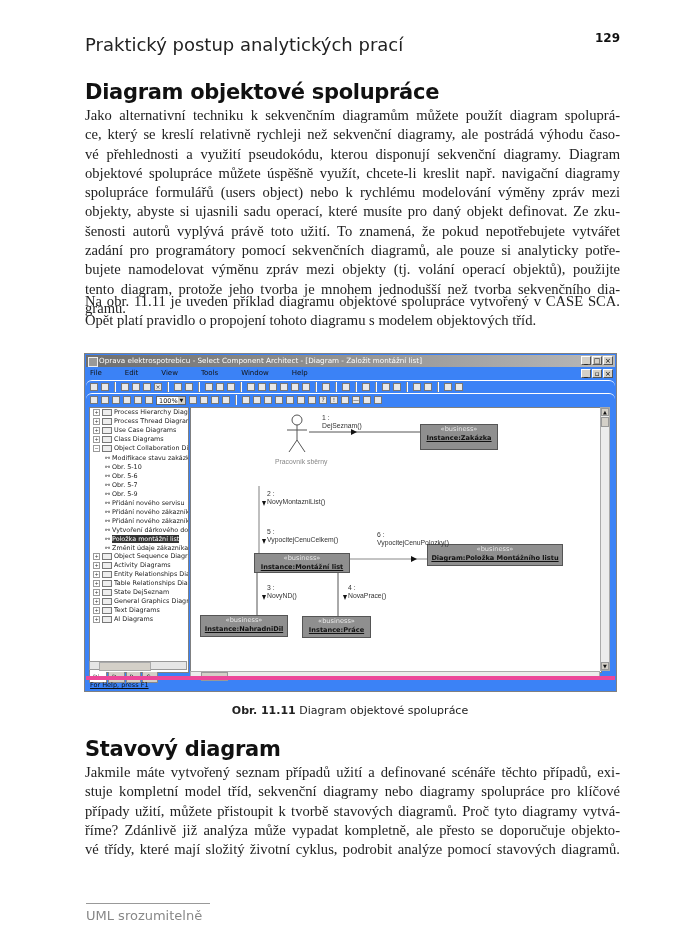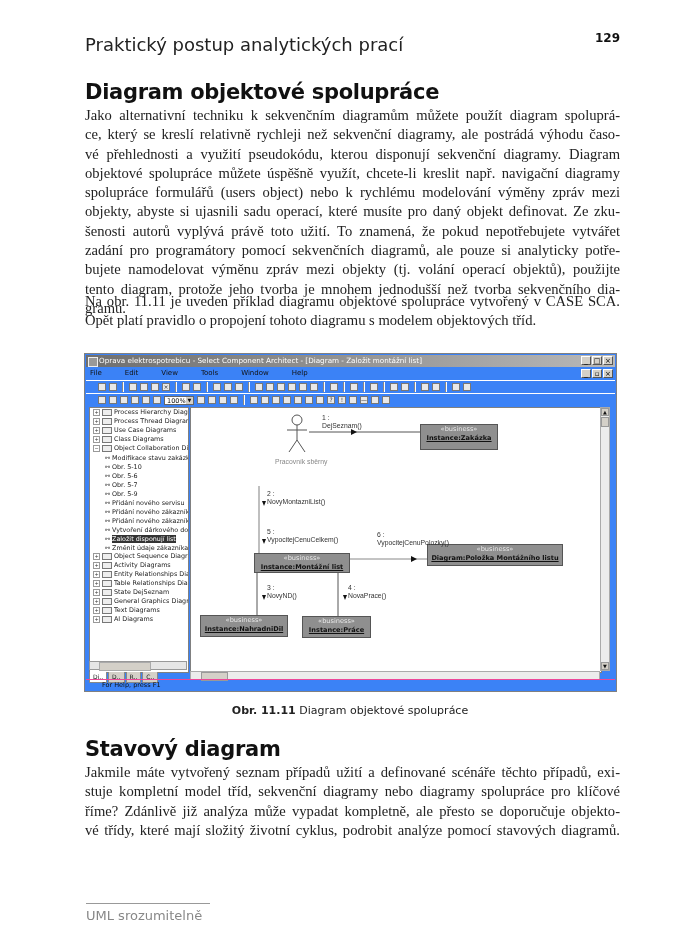--- a/index.html
+++ b/index.html
@@ -18,21 +18,21 @@
   .p3 { top:763px; }
 
   
   .win { position:absolute; left:84px; top:353px; width:533px; height:339px; background:#3b82f6; border:1px solid #808080; font-family:"DejaVu Sans", sans-serif; font-size:7px; color:#111; box-sizing:border-box; }
   .titlebar { position:absolute; left:1px; top:1px; right:1px; height:12px; background:linear-gradient(90deg,#6f6f6f,#b8b8b8); color:#fff; font-size:7.2px; line-height:12px; padding-left:13px; white-space:nowrap; overflow:hidden; }
   .titlebar .app-icon { position:absolute; left:2px; top:2px; width:8px; height:8px; background:#999; border:1px solid #eee; }
   .wbtns { position:absolute; right:2px; top:1px; display:flex; gap:1px; }
   .wbtn { width:10px; height:9px; background:#d4d0c8; border:1px solid #fff; border-right-color:#555; border-bottom-color:#555; font-size:7px; line-height:8px; text-align:center; color:#000; box-sizing:border-box; }
   .menubar { position:absolute; left:1px; top:14px; right:1px; height:11px; display:flex; gap:23px; padding-left:4px; line-height:11px; font-size:7px; }
   .menubar .wbtns { top:1px; }
-  .toolbar { position:absolute; left:1px; right:1px; height:12px; display:flex; align-items:center; gap:3px; padding-left:12px; border-top:1px solid #fff; }
+  .toolbar { position:absolute; left:1px; right:1px; height:12px; display:flex; align-items:center; gap:3px; padding-left:4px; border-top:1px solid #fff;border-radius:6px; }
   .tb1 { top:26px; } .tb2 { top:39px; }
   .ti { width:8px; height:8px; border:1px solid #777; background:#e8e8e8; box-sizing:border-box; font-size:6px; line-height:6px; text-align:center; color:#333; }
   .sep { width:1px; height:10px; background:#888; border-right:1px solid #fff; margin:0 2px; }
   .zoombox { width:30px; height:9px; background:#fff; border:1px solid #666; font-size:6.5px; line-height:8px; padding-left:2px; box-sizing:border-box; position:relative; }
   .zoombox .dd { position:absolute; right:0; top:0; width:7px; height:7px; background:#d4d0c8; font-size:5px; line-height:7px; text-align:center; }
   .tree { position:absolute; left:4px; top:53px; width:98px; height:264px; background:#fff; border:1px solid #808080; overflow:hidden; }
   .tree-item { height:9px; line-height:9px; font-size:6.4px; white-space:nowrap; color:#222; position:relative; }
   .tree-item .exp { display:inline-block; width:5px; height:5px; border:1px solid #999; font-size:5px; line-height:4px; text-align:center; margin:0 2px 0 3px; vertical-align:middle; color:#333; }
   .tree-item .fold { display:inline-block; width:8px; height:5px; border:1px solid #777; background:#eee; margin-right:2px; vertical-align:middle; }
   .tree-item.child { padding-left:15px; }
@@ -41,21 +41,21 @@
   .tree-hscroll { position:absolute; left:4px; top:307px; width:98px; height:9px; background:#e6e6e6; border:1px solid #999; box-sizing:border-box; }
   .tree-hscroll .thumb { position:absolute; left:9px; top:0; width:50px; height:7px; background:#d4d0c8; border:1px solid #aaa; }
   .tabs { position:absolute; left:4px; top:318px; display:flex; gap:1px; }
   .tab { height:10px; border:1px solid #888; border-top:none; background:#d4d0c8; font-size:6px; line-height:10px; padding:0 3px; }
   .tab.active { background:#fff; }
   .canvas { position:absolute; left:105px; top:53px; width:410px; height:264px; background:#fff; border:1px solid #808080; overflow:hidden; }
   .vscroll { position:absolute; left:515px; top:53px; width:10px; height:264px; background:#ececec; border:1px solid #aaa; box-sizing:border-box; }
   .vscroll .b { position:absolute; left:0; width:8px; height:8px; background:#d4d0c8; border:1px solid #999; font-size:5px; line-height:7px; text-align:center; box-sizing:border-box; }
   .hscroll { position:absolute; left:105px; top:317px; width:410px; height:9px; background:#ececec; border:1px solid #aaa; box-sizing:border-box; }
   .hscroll .thumb { position:absolute; left:10px; top:0; width:25px; height:7px; background:#d4d0c8; border:1px solid #999; }
-  .statusbar { position:absolute; left:1px; bottom:1px; right:1px; height:10px; font-size:6.5px; line-height:10px; padding-left:16px; border-top:1px solid #ec4899; }
+  .statusbar { position:absolute; left:1px; bottom:1px; right:1px; height:10px; font-size:6.5px; line-height:10px; padding-left:4px; border-top:4px solid #ec4899;text-decoration:underline; }
   .obj { position:absolute; background:#8f8f8f; border:1px solid #555; text-align:center; font-size:6.6px; color:#fff; box-sizing:border-box; }
   .obj .stereo { display:block; line-height:9px; color:#e8e8e8; }
   .obj .name { display:block; font-weight:bold; text-decoration:underline; color:#111; line-height:9px; }
   .msg { position:absolute; font-size:6.8px; line-height:8px; color:#333; white-space:nowrap; font-family:"Liberation Sans", sans-serif; }
   .actor-label { position:absolute; font-size:6.8px; color:#888; font-family:"Liberation Sans", sans-serif; }
   .caption { position:absolute; left:0; width:700px; top:704px; text-align:center; font-family:"DejaVu Sans", sans-serif; font-size:11px; color:#222; }
   .caption b { font-weight:bold; }
   .footer-rule { position:absolute; left:86px; top:903px; width:124px; height:1px; background:#999; }
   .footer { position:absolute; left:86px; top:908px; font-family:"DejaVu Sans", sans-serif; font-size:13px; color:#888; }
 </style>
@@ -187,21 +187,21 @@
         <div class="tree-item"><span class="exp">−</span><span class="fold"></span><span class="lbl">Object Collaboration Diagrams</span></div>
         <div class="tree-item child"><span class="diag">⚯</span><span class="lbl">Modifikace stavu zakázky</span></div>
         <div class="tree-item child"><span class="diag">⚯</span><span class="lbl">Obr. 5-10</span></div>
         <div class="tree-item child"><span class="diag">⚯</span><span class="lbl">Obr. 5-6</span></div>
         <div class="tree-item child"><span class="diag">⚯</span><span class="lbl">Obr. 5-7</span></div>
         <div class="tree-item child"><span class="diag">⚯</span><span class="lbl">Obr. 5-9</span></div>
         <div class="tree-item child"><span class="diag">⚯</span><span class="lbl">Přidání nového servisu</span></div>
         <div class="tree-item child"><span class="diag">⚯</span><span class="lbl">Přidání nového zákazníka</span></div>
         <div class="tree-item child"><span class="diag">⚯</span><span class="lbl">Přidání nového zákazníka</span></div>
         <div class="tree-item child"><span class="diag">⚯</span><span class="lbl">Vytvoření dárkového dokladu</span></div>
-        <div class="tree-item child selected"><span class="diag">⚯</span><span class="lbl">Založit disponují list</span></div>
+        <div class="tree-item child selected"><span class="diag">⚯</span><span class="lbl">Položka montážní list</span></div>
         <div class="tree-item child"><span class="diag">⚯</span><span class="lbl">Změnit údaje zákazníka</span></div>
         <div class="tree-item"><span class="exp">+</span><span class="fold"></span><span class="lbl">Object Sequence Diagrams</span></div>
         <div class="tree-item"><span class="exp">+</span><span class="fold"></span><span class="lbl">Activity Diagrams</span></div>
         <div class="tree-item"><span class="exp">+</span><span class="fold"></span><span class="lbl">Entity Relationships Diagrams</span></div>
         <div class="tree-item"><span class="exp">+</span><span class="fold"></span><span class="lbl">Table Relationships Diagrams</span></div>
         <div class="tree-item"><span class="exp">+</span><span class="fold"></span><span class="lbl">State DejSeznam</span></div>
         <div class="tree-item"><span class="exp">+</span><span class="fold"></span><span class="lbl">General Graphics Diagrams</span></div>
         <div class="tree-item"><span class="exp">+</span><span class="fold"></span><span class="lbl">Text Diagrams</span></div>
         <div class="tree-item"><span class="exp">+</span><span class="fold"></span><span class="lbl">AI Diagrams</span></div>
       </div>
@@ -308,18 +308,19 @@
 
 <div class="caption">
   <b>Obr. 11.11</b>
   <span>Diagram objektové spolupráce</span>
 </div>
 
 <h2 class="h-2">Stavový diagram</h2>
 <div class="para p3">
   <span class="line">Jakmile máte vytvořený seznam případů užití a definované scénáře těchto případů, exi-</span>
   <span class="line">stuje kompletní model tříd, sekvenční diagramy nebo diagramy spolupráce pro klíčové</span>
+  <span class="line">případy užití, můžete přistoupit k tvorbě stavových diagramů. Proč tyto diagramy vytvá-</span>
   <span class="line">říme? Zdánlivě již analýza může vypadat kompletně, ale přesto se doporučuje objekto-</span>
   <span class="line">vé třídy, které mají složitý životní cyklus, podrobit analýze pomocí stavových diagramů.</span>
 </div>
 
 <div class="footer-rule"></div>
 <div class="footer">UML srozumitelně</div>
 
 </body></html>

